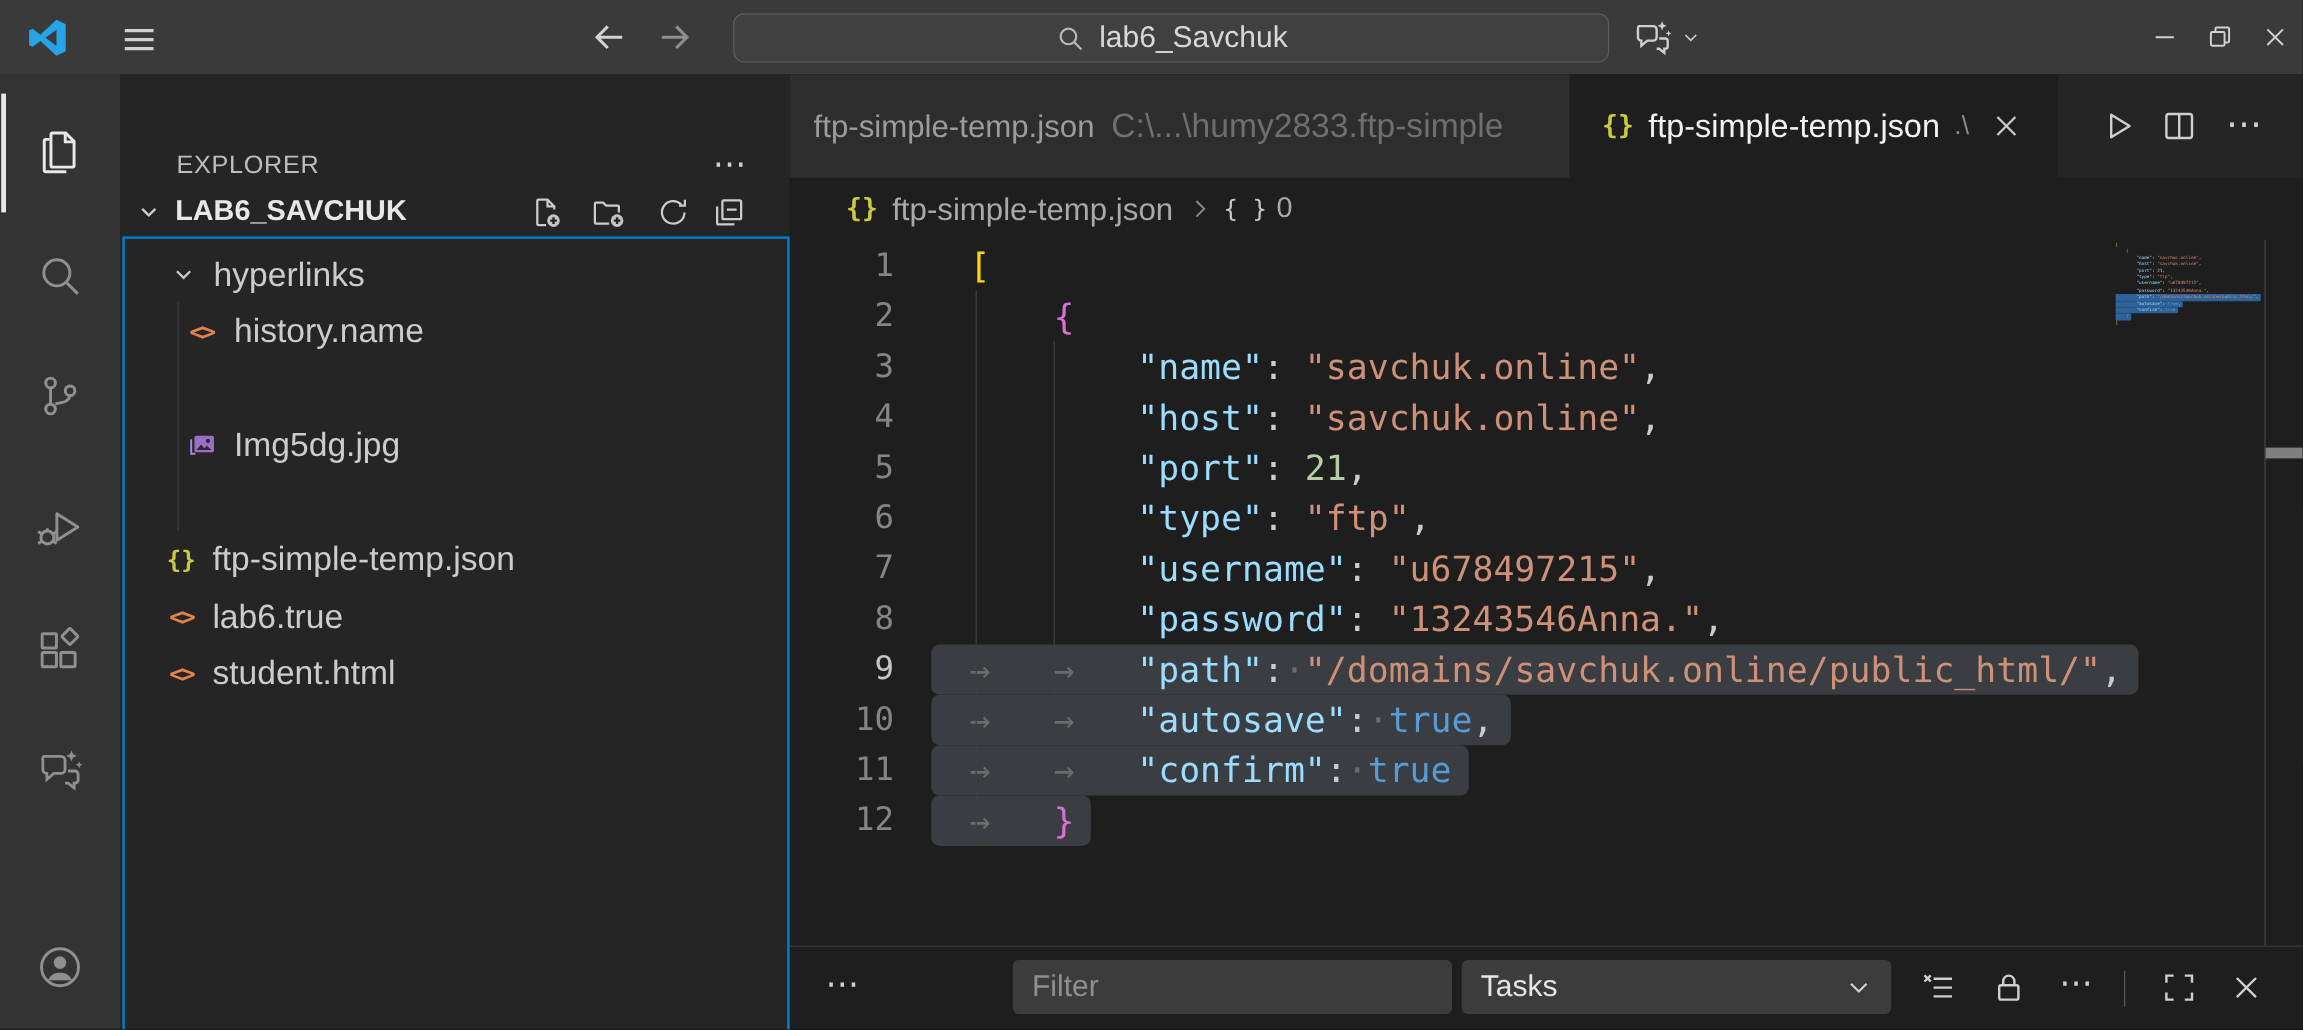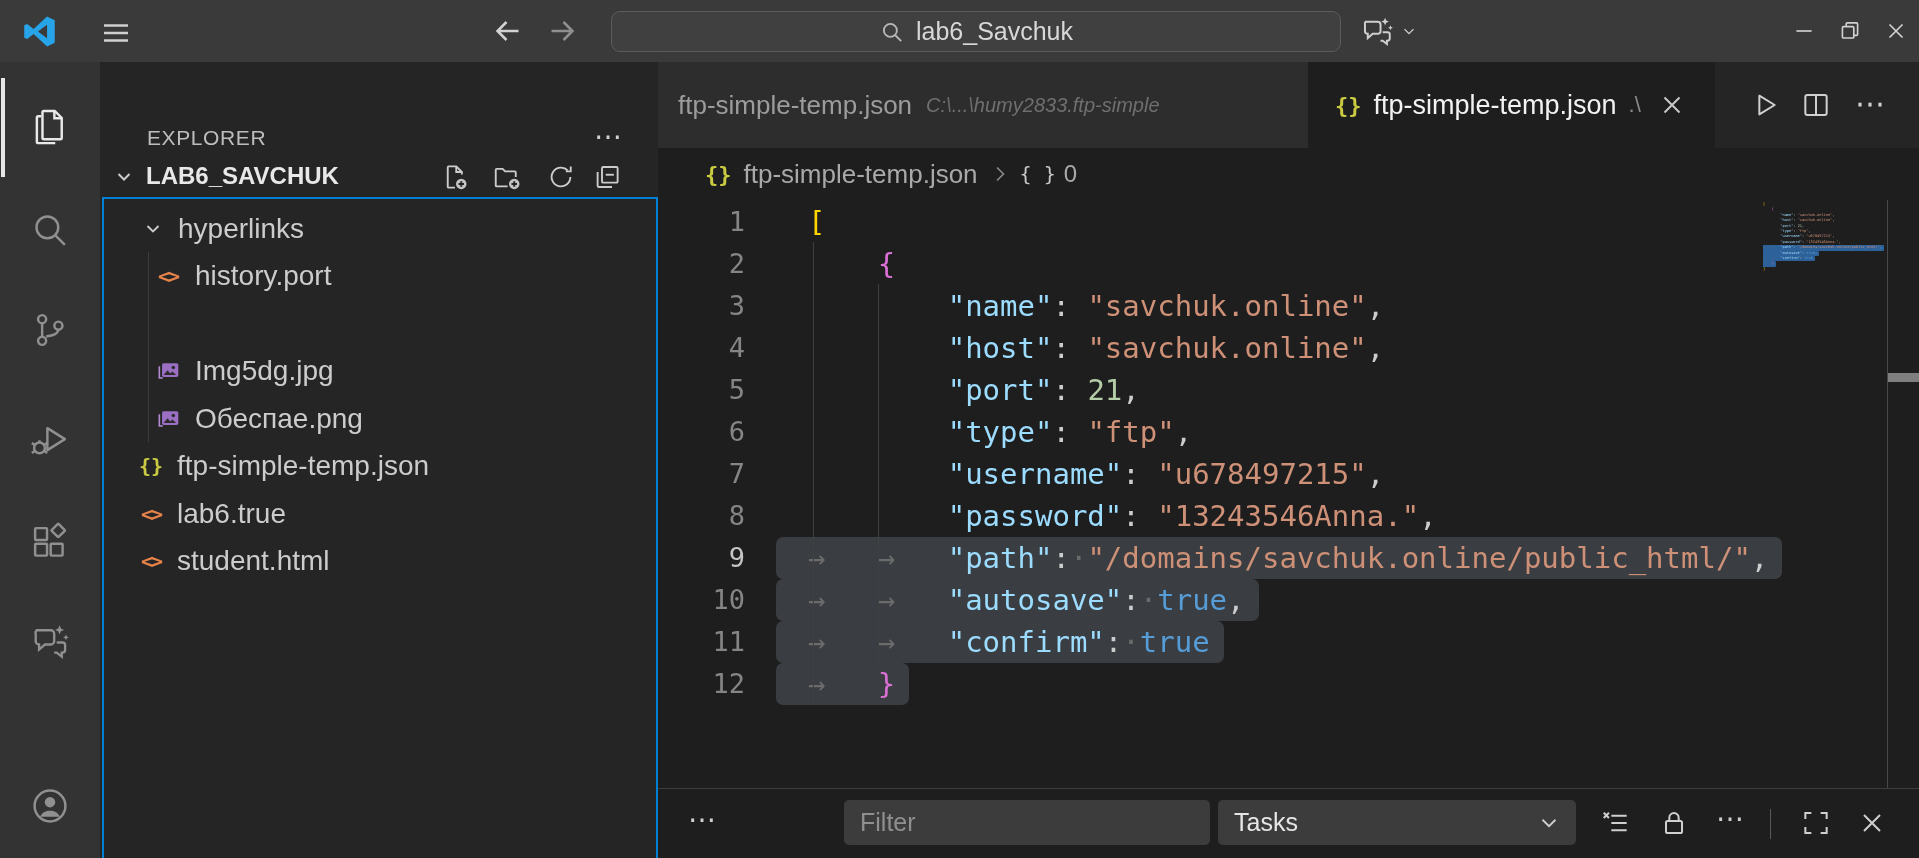--- a/index.html
+++ b/index.html
@@ -42,21 +42,21 @@
   .fi-html{font-family:"DejaVu Sans Mono",monospace;font-weight:700;font-size:20px;color:#e8834a;letter-spacing:-2px;}
   .fi-json{font-family:"DejaVu Sans Mono",monospace;font-weight:700;font-size:20px;color:#cbcb41;}
   #tree-guide{position:absolute;left:48px;top:190px;width:1px;height:190px;background:#3d3d3d;}
   #tree-outline{position:absolute;left:102px;top:197px;width:556px;height:668px;border:2px solid #007fd4;box-sizing:border-box;pointer-events:none;z-index:5;}
   
   #editorcol{position:absolute;left:658px;top:62px;width:1261px;height:796px;background:#1e1e1e;}
   #tabbar{position:absolute;left:0;top:0;width:100%;height:86px;background:#252526;display:flex;}
   .tab{height:86px;display:flex;align-items:center;box-sizing:border-box;}
   .tab.inactive{width:650px;background:#2d2d2d;padding-left:20px;overflow:hidden;}
   .tab.inactive .tlab{font-size:26px;color:#9c9c9c;white-space:nowrap;}
-  .tab.inactive .tdesc{font-size:20px;color:#6f6f6f;margin-left:14px;white-space:nowrap;font-style:italic;}
+  .tab.inactive .tdesc{font-size:28px;color:#6f6f6f;margin-left:14px;white-space:nowrap;}
   .tab.active{width:407px;background:#1e1e1e;padding-left:27px;}
   .tab.active .tabicon{font-size:22px;margin-right:12px;}
   .tab.active .tlab{font-size:27px;color:#f2f2f2;white-space:nowrap;}
   .tab.active .tdesc{font-size:22px;color:#8a8a8a;margin-left:12px;}
   .tclose{margin-left:16px;width:30px;height:30px;color:#c8c8c8;}
   .tabact{position:absolute;top:27px;width:32px;height:32px;color:#d0d0d0;}
   #act-run{left:1090px;} #act-split{left:1142px;} #act-more{left:1196px;font-size:30px;line-height:30px;text-align:center;}
   #breadcrumb{position:absolute;left:0;top:86px;width:100%;height:52px;display:flex;align-items:center;}
   #breadcrumb .bicon{margin-left:47px;font-size:22px;}
   #breadcrumb .bfile{margin-left:12px;font-size:26px;color:#a9a9a9;}
@@ -260,43 +260,32 @@
         <div class="trow d0 folder" style="top: 143px;">
           <span class="ticon">
             <svg width="24" height="24" viewBox="0 0 24 24" fill="none" stroke="currentColor" stroke-width="1.9">
               <path d="M6.5 9l5.5 5.5L17.5 9"></path>
             </svg>
           </span>
           <span class="tlabel">hyperlinks</span>
         </div>
         <div class="trow d1" style="top: 190.5px;">
           <span class="ticon fi-html">&lt;&gt;</span>
-          <span class="tlabel">history.port</span>
+          <span class="tlabel">history.name</span>
         </div>
         <div class="trow d1" style="top: 285.5px;">
           <span class="ticon">
             <svg width="26" height="26" viewBox="0 0 24 24">
               <path d="M4 7.5v11h3.2" fill="none" stroke="#b18ad1" stroke-width="1.5"></path>
               <rect x="6.5" y="4.8" width="15" height="12.7" rx="1.5" fill="#9a6fc4"></rect>
               <circle cx="16.9" cy="8.7" r="1.6" fill="#2b2b2b"></circle>
               <path d="M8 15.6l3.6-4.2 2.5 3 2-2 3.4 3.2z" fill="#2b2b2b"></path>
             </svg>
           </span>
           <span class="tlabel">Img5dg.jpg</span>
-        </div>
-        <div class="trow d1" style="top: 333px;">
-          <span class="ticon">
-            <svg width="26" height="26" viewBox="0 0 24 24">
-              <path d="M4 7.5v11h3.2" fill="none" stroke="#b18ad1" stroke-width="1.5"></path>
-              <rect x="6.5" y="4.8" width="15" height="12.7" rx="1.5" fill="#9a6fc4"></rect>
-              <circle cx="16.9" cy="8.7" r="1.6" fill="#2b2b2b"></circle>
-              <path d="M8 15.6l3.6-4.2 2.5 3 2-2 3.4 3.2z" fill="#2b2b2b"></path>
-            </svg>
-          </span>
-          <span class="tlabel">Обеспае.png</span>
         </div>
         <div class="trow d0" style="top: 380.5px;">
           <span class="ticon fi-json">{}</span>
           <span class="tlabel">ftp-simple-temp.json</span>
         </div>
         <div class="trow d0" style="top: 428px;">
           <span class="ticon fi-html">&lt;&gt;</span>
           <span class="tlabel">lab6.true</span>
         </div>
         <div class="trow d0" style="top: 475.5px;">

